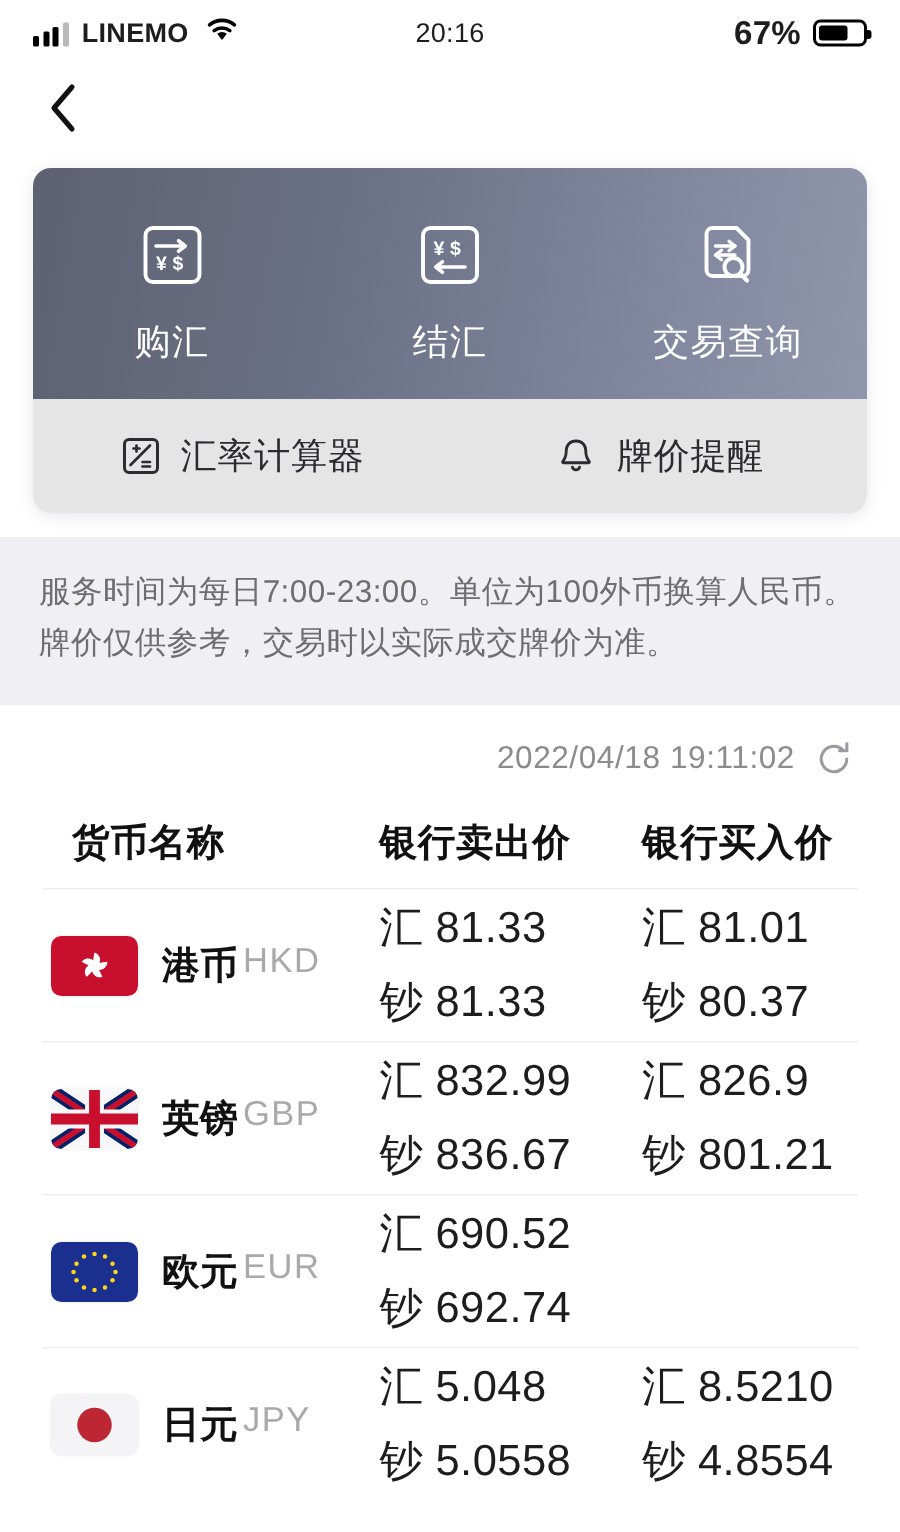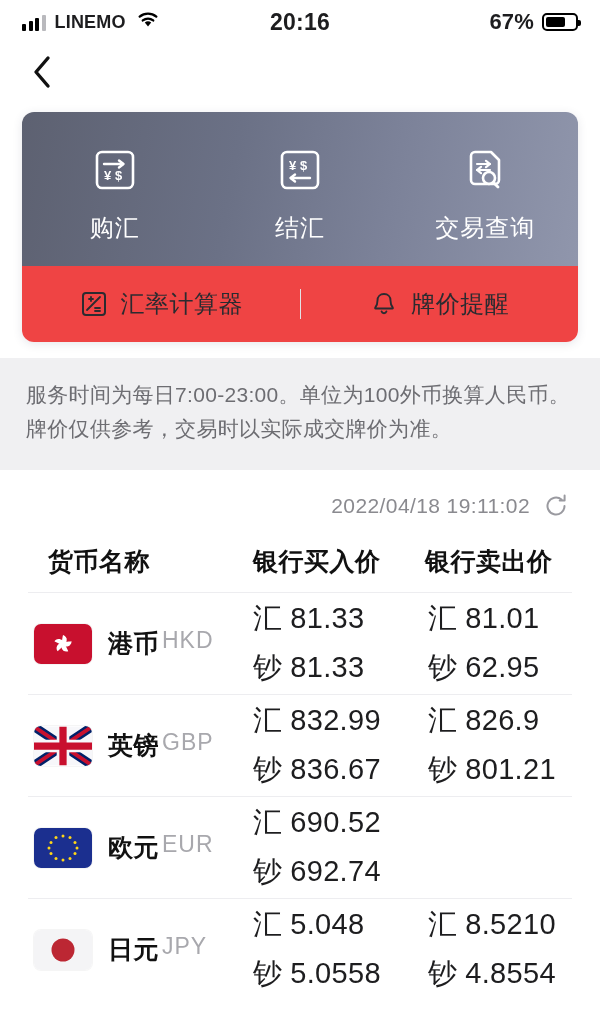--- a/index.html
+++ b/index.html
@@ -11,21 +11,21 @@
     overflow:hidden;
   }
 
   
   .statusbar{
     height:44px; display:flex; align-items:center;
     padding:0 22px; font-size:22px; font-weight:700;
     letter-spacing:.2px;
   }
   .sb-left{display:flex;align-items:center;gap:9px;flex:1;}
-  .sb-center{flex:0 0 auto;font-size:23px;font-weight:700;}
+  .sb-center{flex:0 0 auto;font-size:18px;font-weight:400;}
   .sb-right{display:flex;align-items:center;gap:8px;flex:1;justify-content:flex-end;}
   .bars{display:flex;align-items:flex-end;gap:2.5px;height:17px;}
   .bars i{display:block;width:4px;background:#000;border-radius:1px;}
   .bars i:nth-child(1){height:7px;}
   .bars i:nth-child(2){height:10px;}
   .bars i:nth-child(3){height:13px;}
   .bars i:nth-child(4){height:16px;background:#b9b9bd;}
   .carrier{font-size:18px;font-weight:600;}
   .batt{
     width:36px;height:18px;border:2px solid #000;border-radius:5px;
@@ -65,21 +65,21 @@
     padding:32px 0 22px 0;
     display:flex;
   }
   .act{
     flex:1;display:flex;flex-direction:column;align-items:center;gap:16px;
     cursor:pointer;
   }
   .act-ico{width:52px;height:52px;display:flex;align-items:center;justify-content:center;}
   .act-lbl{font-size:24px;color:#fff;letter-spacing:1px;}
   .card-bot{
-    background:#ef4444;height:76px;display:flex;align-items:center;
+    background:#e5e5e5;height:76px;display:flex;align-items:center;
   }
   .link{
     flex:1;display:flex;align-items:center;justify-content:center;gap:12px;
     cursor:pointer;
   }
   .link-ico{width:30px;height:30px;display:flex;align-items:center;justify-content:center;}
   .link-lbl{font-size:24px;color:#2b2b30;letter-spacing:.5px;}
   .vdiv{width:1px;height:30px;background:#e2e2e6;}
 
   
@@ -249,22 +249,22 @@
   <span class="refresh">
     <svg width="26" height="26" viewBox="0 0 26 26">
       <path d="M21.5 13a8.5 8.5 0 1 1-3-6.5" stroke="#9a9aa0" stroke-width="2" fill="none" stroke-linecap="round"></path>
       <path d="M21.6 2.6v4.9h-4.9" stroke="#9a9aa0" stroke-width="2" fill="none" stroke-linecap="round" stroke-linejoin="round"></path>
     </svg>
   </span>
 </div>
 
 <div class="thead">
   <div class="th c1">货币名称</div>
+  <div class="th c2">银行卖出价</div>
   <div class="th c3">银行买入价</div>
-  <div class="th c2">银行卖出价</div>
 </div>
 <div class="rowsep"></div>
 
 <div class="row">
   <div class="cell-cur">
     <span class="flag">
       <svg width="58" height="40" viewBox="0 0 58 40">
         <rect width="58" height="40" fill="#c8102e"></rect>
         <g fill="#fff" transform="translate(29,20)">
           <g id="pet">
@@ -282,21 +282,21 @@
       <span class="cur-name">港币</span>
       <span class="cur-code">HKD</span>
     </span>
   </div>
   <div class="cell-rate">
     <span class="rate"><span class="tag">汇</span><span>81.33</span></span>
     <span class="rate"><span class="tag">钞</span><span>81.33</span></span>
   </div>
   <div class="cell-rate last">
     <span class="rate"><span class="tag">汇</span><span>81.01</span></span>
-    <span class="rate"><span class="tag">钞</span><span>62.95</span></span>
+    <span class="rate"><span class="tag">钞</span><span>80.37</span></span>
   </div>
 </div>
 <div class="rowsep"></div>
 
 <div class="row">
   <div class="cell-cur">
     <span class="flag">
       <svg width="58" height="40" viewBox="0 0 60 40">
         <rect width="60" height="40" fill="#f7f7fa"></rect>
         <path d="M0,0 L60,40 M60,0 L0,40" stroke="#012169" stroke-width="9"></path>

